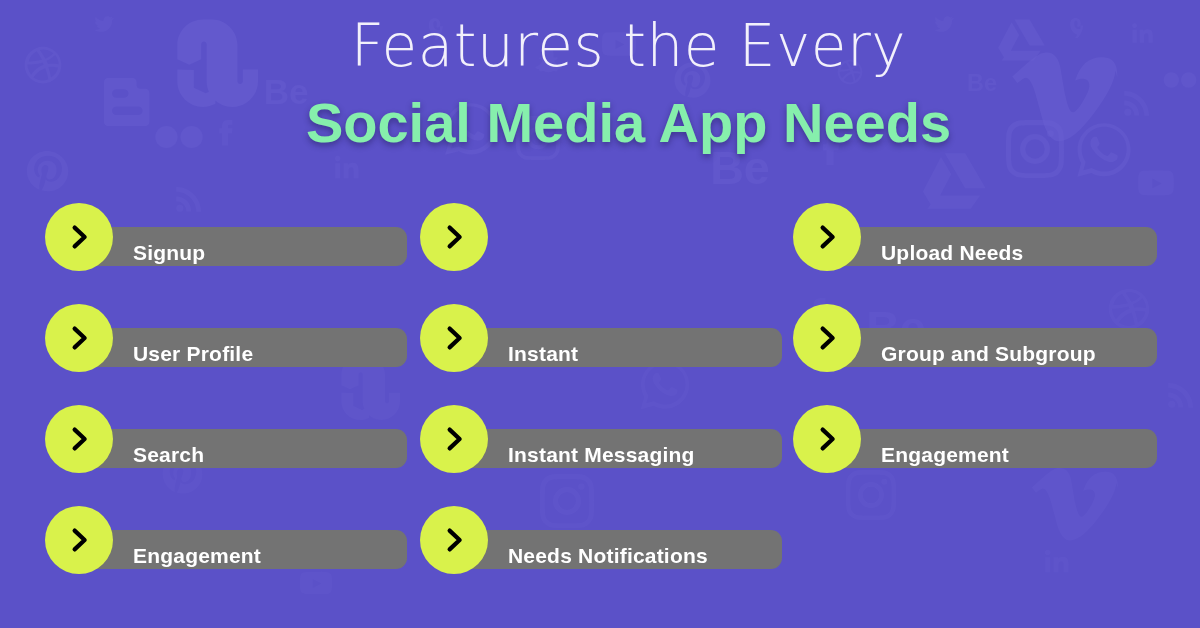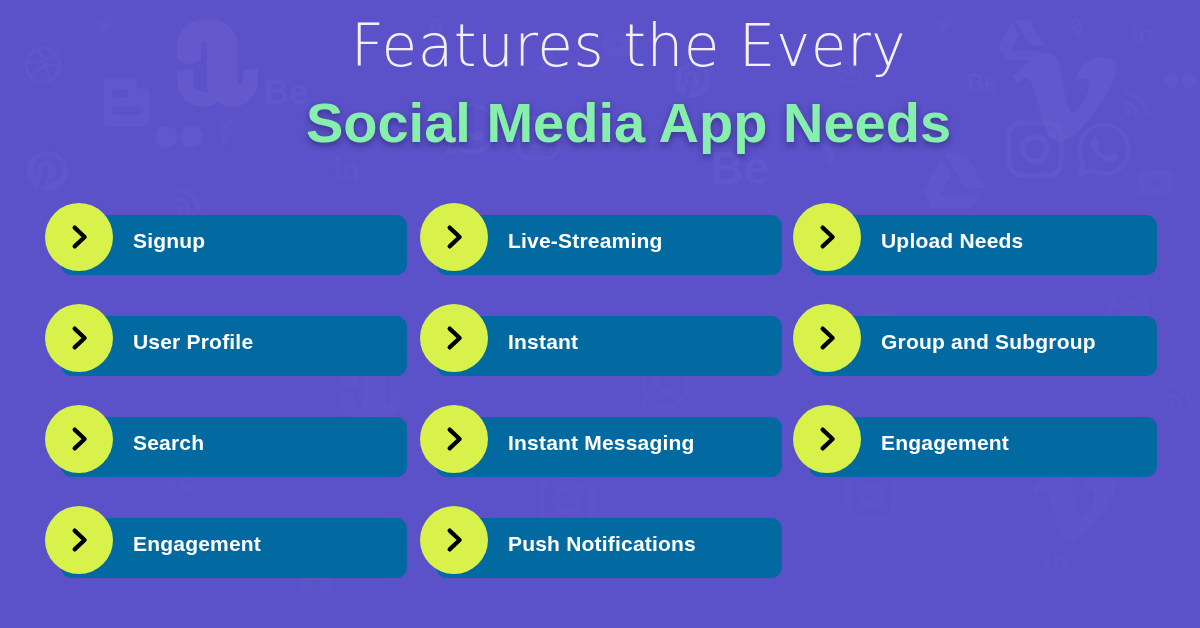--- a/index.html
+++ b/index.html
@@ -72,24 +72,24 @@
     top:0;
     height:68px;
     display:block;
   }
   .feature-item.col-0 { left:45px;  width:362px; }
   .feature-item.col-1 { left:420px; width:362px; }
   .feature-item.col-2 { left:793px; width:364px; }
 
   .pill {
     position:absolute;
-    left:16px; top:12px;
+    left:16px; top:24px;
     right:0;
-    height:60px;
-    background:#0369a1;
+    height:39px;
+    background:#737373;
     border-radius:11px;
   }
   .pill-label {
     position:absolute;
     left:72px;
     top:0;
     height:52px;
     line-height:52px;
     color:#ffffff;
     font-size:21px;
@@ -357,23 +357,20 @@
         <div class="pill">
           <div class="pill-label">Signup</div>
         </div>
         <div class="chevron-circle">
           <svg viewBox="0 0 24 24" fill="none" stroke="#000000" stroke-width="3.4" stroke-linecap="round" stroke-linejoin="round">
             <polyline points="8.5,4.5 16.5,12 8.5,19.5"></polyline>
           </svg>
         </div>
       </div>
       <div class="feature-item col-1">
-        <div class="pill">
-          <div class="pill-label">Live-Streaming</div>
-        </div>
         <div class="chevron-circle">
           <svg viewBox="0 0 24 24" fill="none" stroke="#000000" stroke-width="3.4" stroke-linecap="round" stroke-linejoin="round">
             <polyline points="8.5,4.5 16.5,12 8.5,19.5"></polyline>
           </svg>
         </div>
       </div>
       <div class="feature-item col-2">
         <div class="pill">
           <div class="pill-label">Upload Needs</div>
         </div>
@@ -454,21 +451,21 @@
           <div class="pill-label">Engagement</div>
         </div>
         <div class="chevron-circle">
           <svg viewBox="0 0 24 24" fill="none" stroke="#000000" stroke-width="3.4" stroke-linecap="round" stroke-linejoin="round">
             <polyline points="8.5,4.5 16.5,12 8.5,19.5"></polyline>
           </svg>
         </div>
       </div>
       <div class="feature-item col-1">
         <div class="pill">
-          <div class="pill-label">Push Notifications</div>
+          <div class="pill-label">Needs Notifications</div>
         </div>
         <div class="chevron-circle">
           <svg viewBox="0 0 24 24" fill="none" stroke="#000000" stroke-width="3.4" stroke-linecap="round" stroke-linejoin="round">
             <polyline points="8.5,4.5 16.5,12 8.5,19.5"></polyline>
           </svg>
         </div>
       </div>
     </div>
   </div>
 

